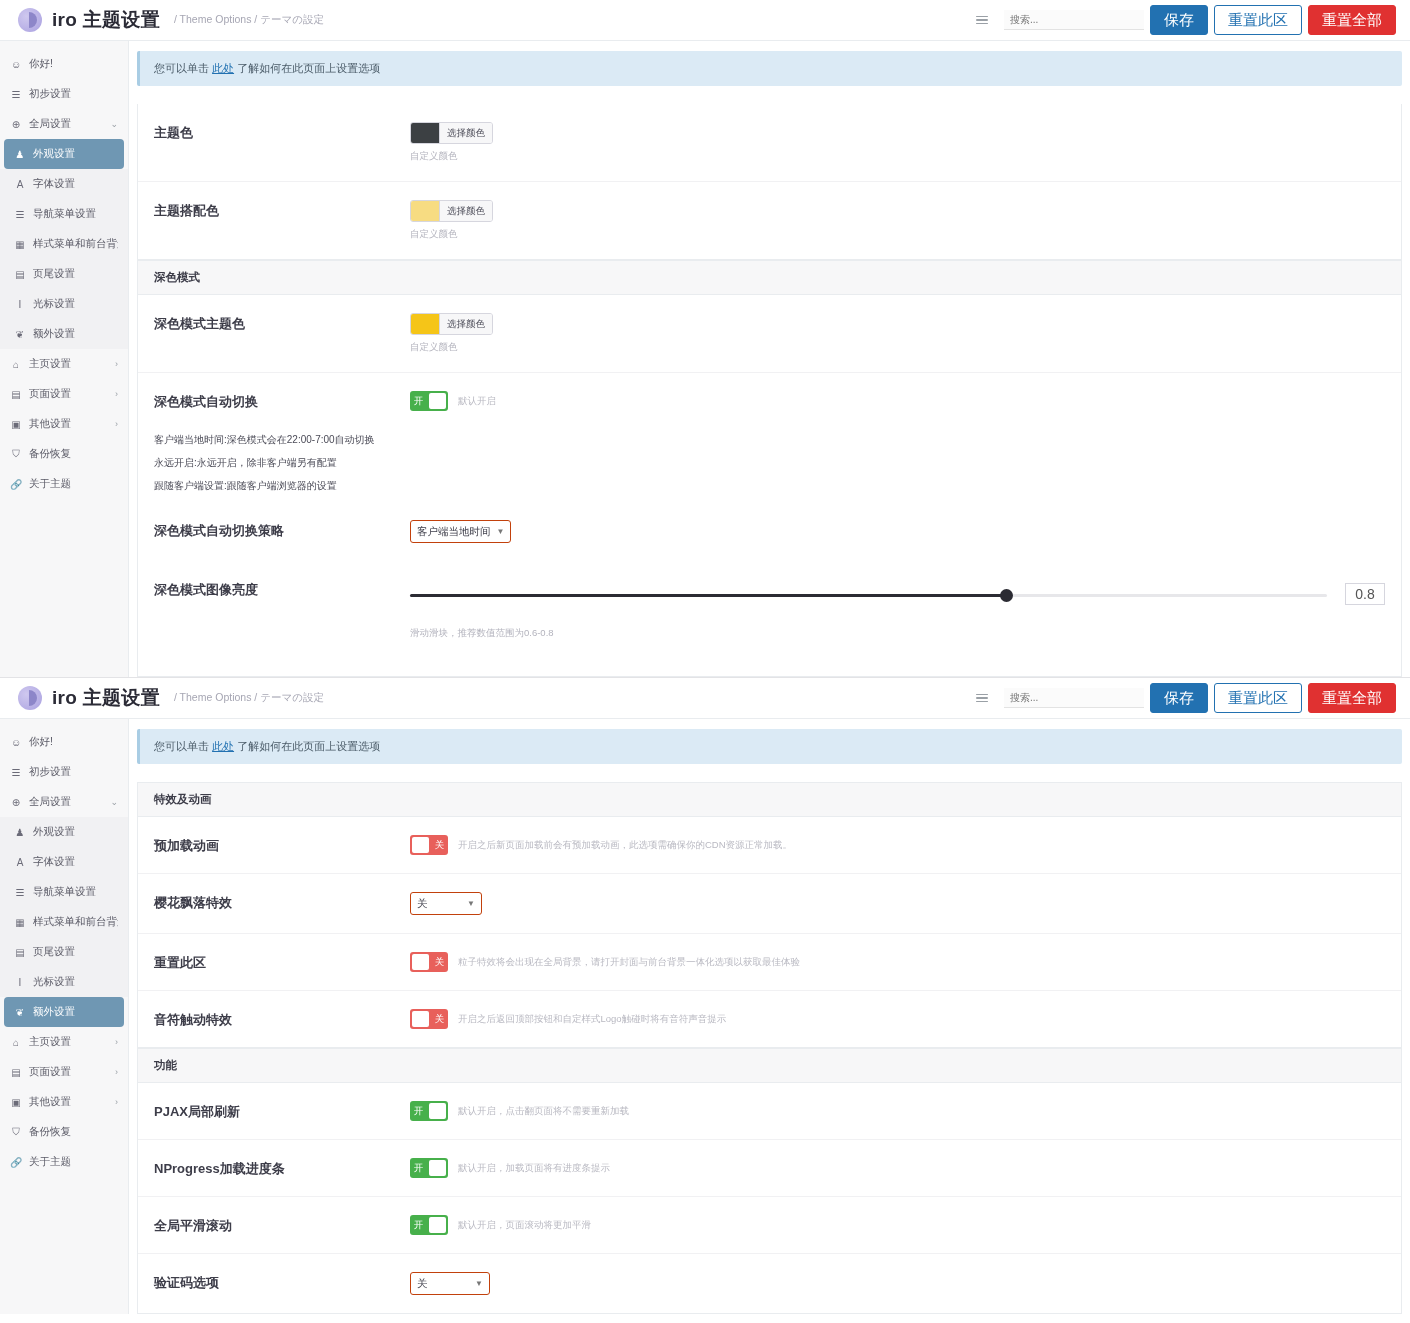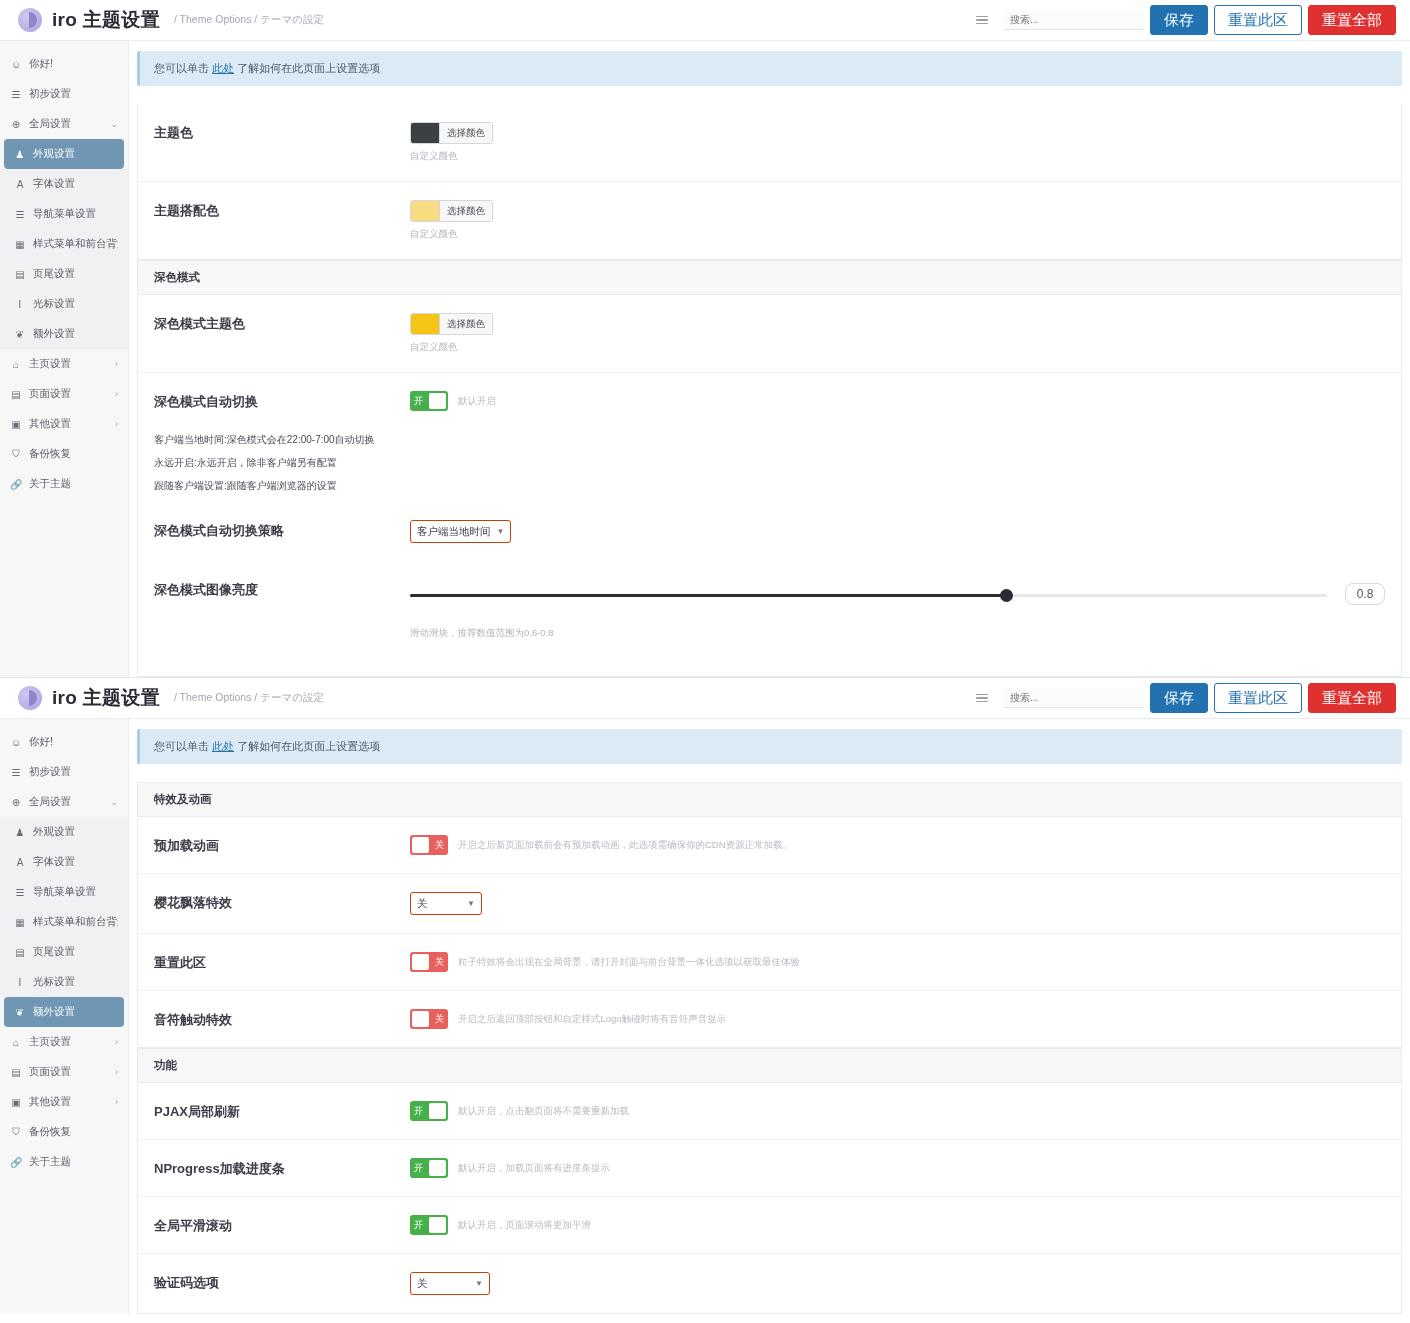--- a/index.html
+++ b/index.html
@@ -121,22 +121,22 @@
   
   .slider-row { width:100%; display:flex; align-items:center; gap:0; }
   .slider {
     position:relative; height:3px; background:#e7e7ea; border-radius:2px; flex:1; margin-top:7px;
   }
   .slider .fill { position:absolute; left:0; top:0; height:3px; background:#2b2b33; border-radius:2px;}
   .slider .thumb {
     position:absolute; top:-5px; width:13px; height:13px; background:#2b2b33; border-radius:50%;
   }
   .slider-value {
-    width:40px; height:22px; border:1px solid #d6d6de; border-radius:8px; margin-left:18px;
-    font-size:12px; color:#555; display:flex; align-items:center; justify-content:center;
+    width:40px; height:22px; border:1px solid #d6d6de; border-radius:0; margin-left:18px;
+    font-size:14px; color:#555; display:flex; align-items:center; justify-content:center;
     margin-top:4px;
   }
   .desc-block { padding:4px 16px 10px 16px; }
   .desc-line { font-size:10px; color:#4b4b57; margin:0 0 9px 0; }
 </style>
 </head>
 <body>
 
 <div class="panel">
 

